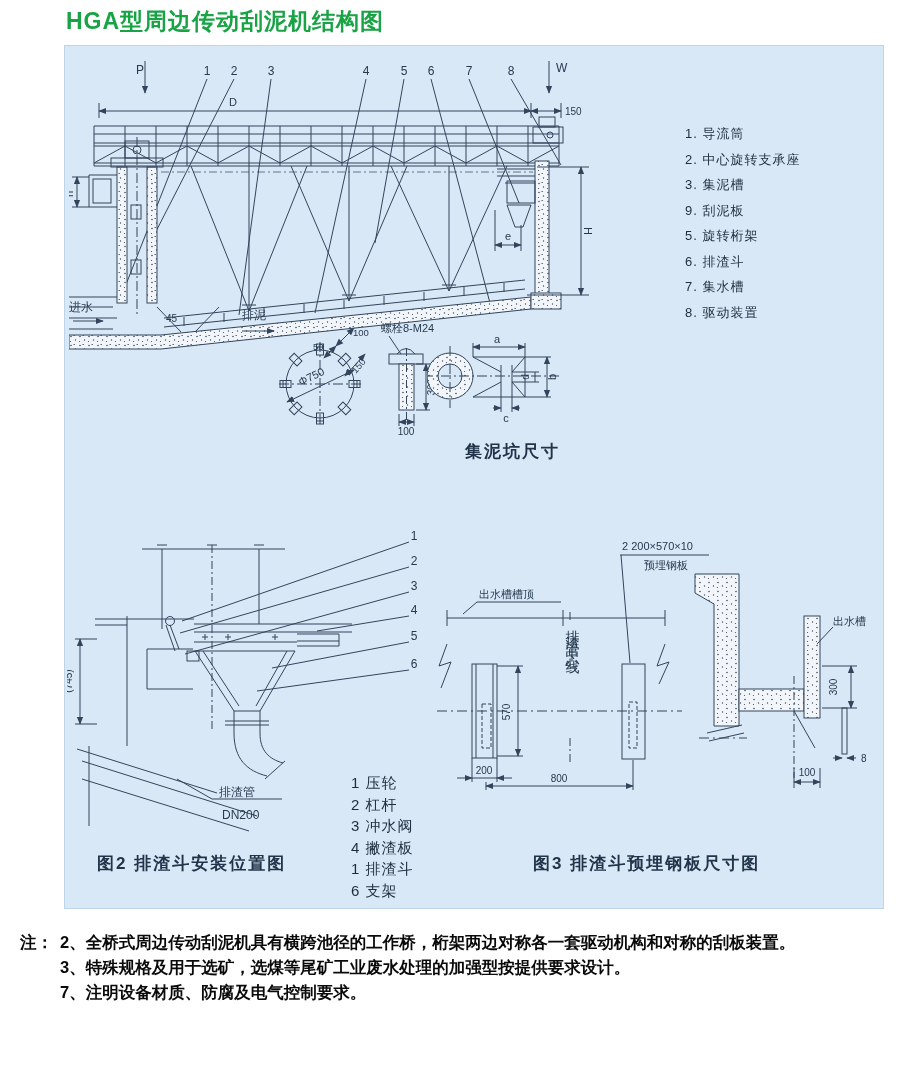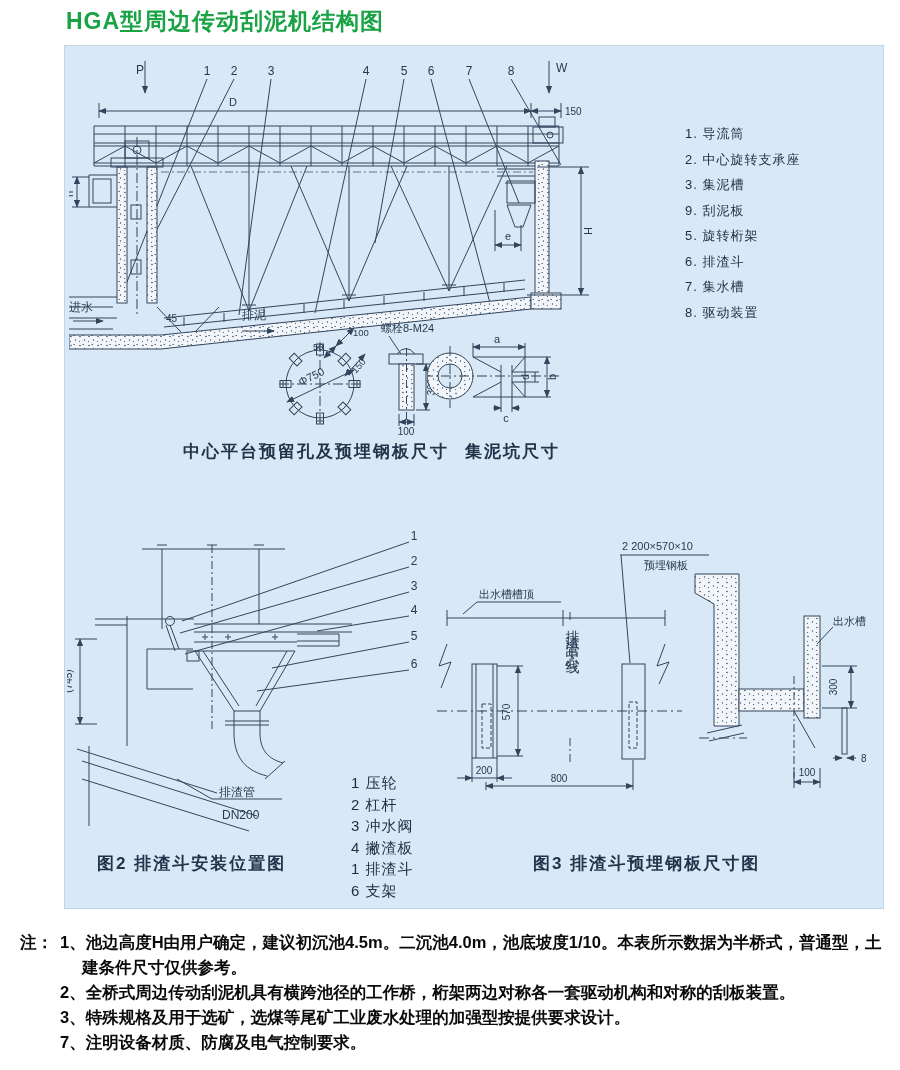--- a/index.html
+++ b/index.html
@@ -247,21 +247,20 @@
     <text x="129" y="49" font-size="11" text-anchor="middle" transform="rotate(-90 129 49)">b</text>
     <path d="M85,44H112 M85,54H112"></path>
     <line x1="108" y1="44" x2="108" y2="54"></line>
     <text x="102" y="49" font-size="10" text-anchor="middle" transform="rotate(-90 102 49)">d</text>
     <path d="M74,61V84 M85,61V84"></path>
     <line x1="66" y1="80" x2="74" y2="80" marker-end="url(#arr3)"></line>
     <line x1="93" y1="80" x2="85" y2="80" marker-end="url(#arr3)"></line>
     <text x="79" y="94" font-size="11" text-anchor="middle">c</text>
   </svg>
 
-  <div class="caption" style="left:118px;top:394px;">中心平台预留孔及预埋钢板尺寸</div>
   <div class="caption" style="left:400px;top:394px;">集泥坑尺寸</div>
 
   <svg class="dwg abs" style="left:2px;top:475px;" width="358" height="332" viewBox="0 0 358 332">
     <defs>
       <marker id="arr4" viewBox="0 0 10 10" refX="9" refY="5" markerWidth="8" markerHeight="8" orient="auto-start-reverse">
         <path d="M0,1L10,5L0,9Z" style="fill:#32455c;stroke:none"></path>
       </marker>
     </defs>
     <g font-size="12" text-anchor="middle">
       <text x="347" y="19">1</text>
@@ -394,18 +393,17 @@
 
   <div class="vtext">排渣管中心线</div>
 
   <div class="caption" style="left:32px;top:806px;">图2 排渣斗安装位置图</div>
   <div class="caption" style="left:468px;top:806px;">图3 排渣斗预埋钢板尺寸图</div>
 </div>
 
 <div class="notes">
   <div class="prefix">注：</div>
   <div class="items">
-    <div class="note-item">1、池边高度H由用户确定，建议初沉池4.5m。二沉池4.0m，池底坡度1/10。本表所示数据为半桥式，普通型，土建条件尺寸仅供参考。</div>
     <div class="note-item">2、全桥式周边传动刮泥机具有横跨池径的工作桥，桁架两边对称各一套驱动机构和对称的刮板装置。</div>
     <div class="note-item">3、特殊规格及用于选矿，选煤等尾矿工业废水处理的加强型按提供要求设计。</div>
     <div class="note-item">7、注明设备材质、防腐及电气控制要求。</div>
   </div>
 </div>
 
 </body></html>

